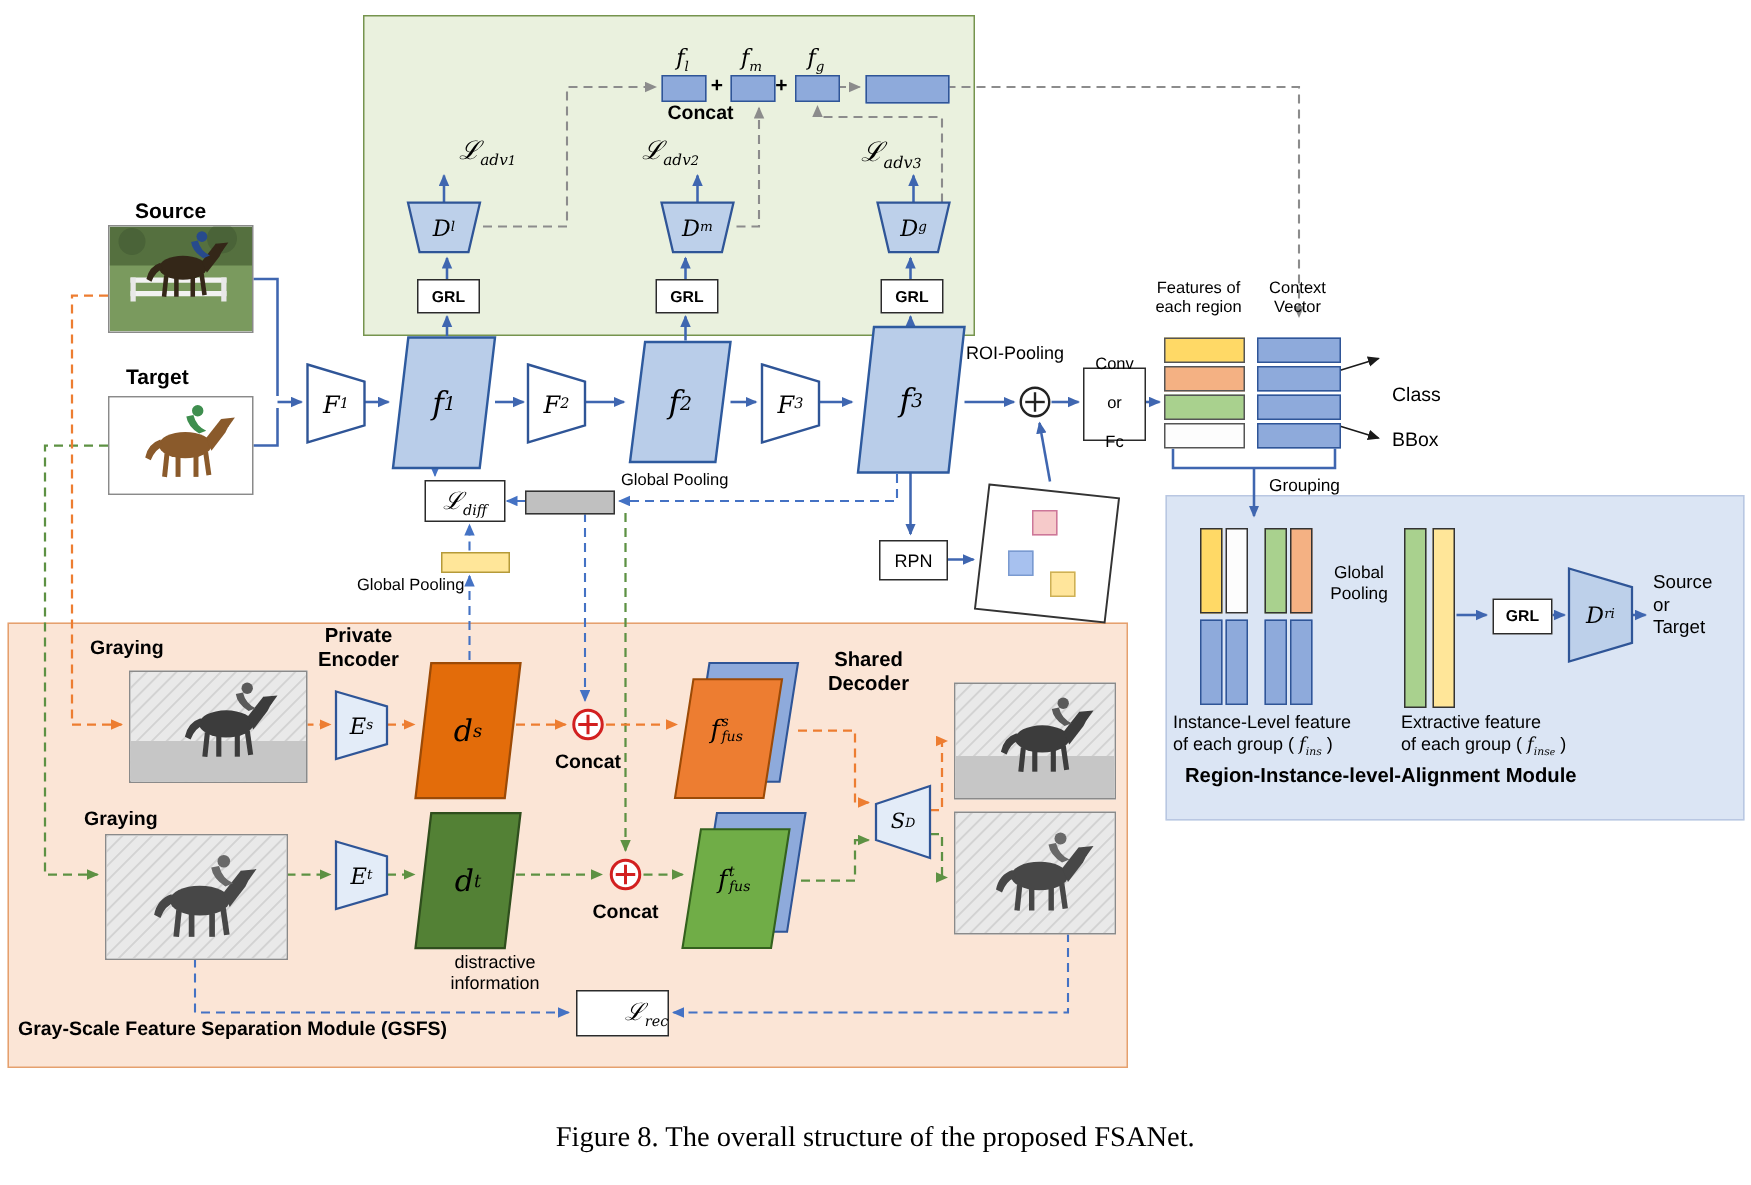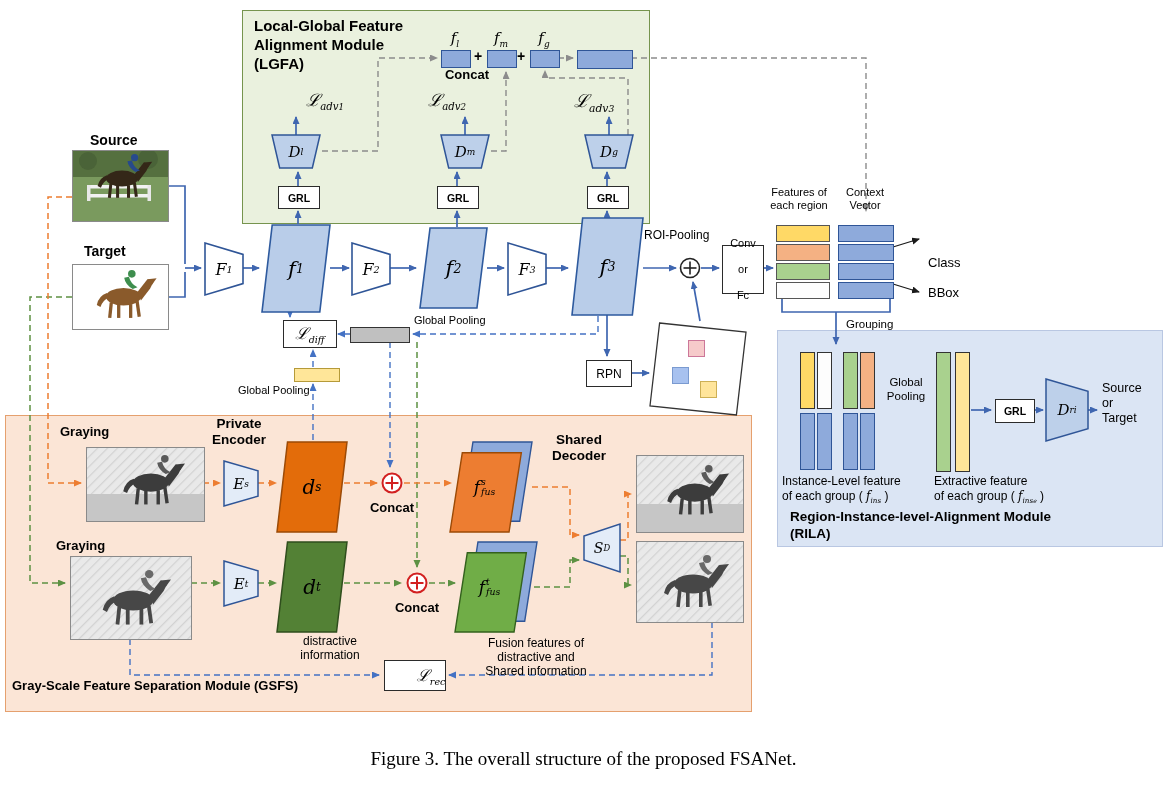--- a/index.html
+++ b/index.html
@@ -146,25 +146,20 @@
       <path d="M72,197 H48 V483 H81" marker-end="url(#mo)"></path>
       <path d="M203,483 H220" marker-end="url(#mo)"></path>
       <path d="M258,483 H276" marker-end="url(#mo)"></path>
       <path d="M344,483 H377" marker-end="url(#mo)"></path>
       <path d="M404,483 H451" marker-end="url(#mo)"></path>
       <path d="M532,487 H570 V535 H579" marker-end="url(#mo)"></path>
       <path d="M620,540 H628 V494 H631" marker-end="url(#mo)"></path>
     </g>
   </svg>
 
-  <div class="txt bold" style="left:254px;top:16px;font-size:15px;line-height:19px;">
-    <div>Local-Global Feature</div>
-    <div>Alignment Module</div>
-    <div>(LGFA)</div>
-  </div>
 
   <div class="txt ctr math" style="left:441px;top:29px;width:28px;font-size:15px;"><span>f</span><sub>l</sub></div>
   <div class="txt ctr math" style="left:487px;top:29px;width:28px;font-size:15px;"><span>f</span><sub>m</sub></div>
   <div class="txt ctr math" style="left:530px;top:29px;width:28px;font-size:15px;"><span>f</span><sub>g</sub></div>
 
   <div class="smallblue" style="left:441px;top:50px;width:28px;height:16px;"></div>
   <div class="txt ctr bold" style="left:470px;top:48px;width:16px;font-size:14px;"><span>+</span></div>
   <div class="smallblue" style="left:487px;top:50px;width:28px;height:16px;"></div>
   <div class="txt ctr bold" style="left:513px;top:48px;width:16px;font-size:14px;"><span>+</span></div>
   <div class="smallblue" style="left:530px;top:50px;width:28px;height:16px;"></div>
@@ -398,21 +393,20 @@
       <span>)</span></div>
   </div>
   <div class="txt" style="left:934px;top:474px;font-size:12px;line-height:15px;">
     <div>Extractive feature</div>
     <div><span>of each group (</span>
       <span class="math"><span>f</span><sub><span>ins</span><span class="ss">e</span></sub></span>
       <span>)</span></div>
   </div>
   <div class="txt bold" style="left:790px;top:508px;font-size:13.5px;line-height:17px;">
     <div>Region-Instance-level-Alignment Module</div>
-    <div>(RILA)</div>
   </div>
 
   <div class="txt bold" style="left:60px;top:424px;font-size:13px;"><span>Graying</span></div>
   <div class="img-ph" style="left:86px;top:447px;width:117px;height:73px;">
     <svg viewBox="0 0 117 73">
       <rect width="117" height="73" fill="url(#hatch)"></rect>
         <rect y="46" width="117" height="27" fill="#c6c6c6"></rect>
       <use href="#horse-shape" fill="#3c3c3c" transform="translate(22,8) scale(0.95)"></use>
       <use href="#rider-shape" fill="#5a5a5a" transform="translate(74,8) scale(0.95)"></use>
     </svg>
@@ -526,33 +520,28 @@
       <polygon points="15,12 87,12 72,100 0,100" fill="#70ad47" stroke="#33611d" stroke-width="1.4" vector-effect="non-scaling-stroke"></polygon>
     </svg>
     <span class="lbl math" style="font-size:17px;padding-right:16%;">
         <span>f</span>
         <span class="stack">
           <span>t</span>
           <span>fus</span>
         </span>
       </span>
   </div>
-  <div class="txt ctr" style="left:472px;top:636px;width:128px;font-size:12px;line-height:14px;white-space:normal;">
-    <div>Fusion features of</div>
-    <div>distractive and</div>
-    <div>Shared information</div>
-  </div>
   <div class="img-ph" style="left:636px;top:541px;width:106px;height:80px;">
     <svg viewBox="0 0 106 80">
       <rect width="106" height="80" fill="url(#hatch)"></rect>
       <use href="#horse-shape" fill="#474747" transform="translate(12,14) scale(1.0)"></use>
       <use href="#rider-shape" fill="#696969" transform="translate(66,14) scale(1.0)"></use>
     </svg>
   </div>
 
   <div class="box" style="left:384px;top:660px;width:60px;height:29px;">
     <span class="math" style="font-size:16px;margin-left:32px;"><span>ℒ</span><sub>rec</sub></span>
   </div>
   <div class="txt bold" style="left:12px;top:678px;font-size:13px;"><span>Gray-Scale Feature Separation Module (GSFS)</span></div>
 
-  <div class="caption ctr" style="left:0;top:748px;width:1167px;font-size:19px;"><span>Figure 3. The overall structure of the proposed FSANet.</span></div>
+  <div class="caption ctr" style="left:0;top:748px;width:1167px;font-size:19px;"><span>Figure 8. The overall structure of the proposed FSANet.</span></div>
 
 </div>
 
 </body></html>

